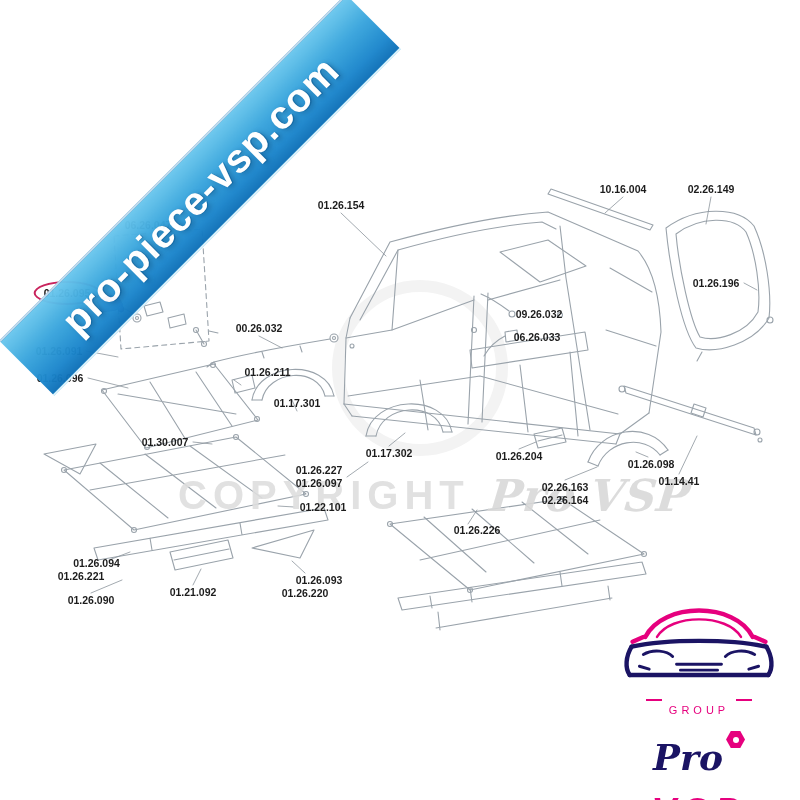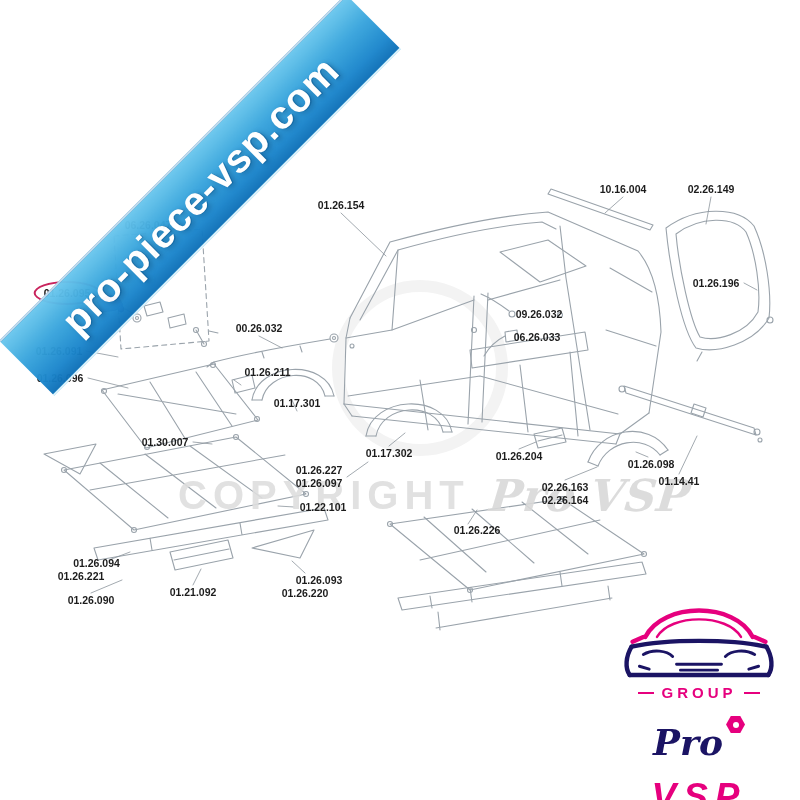--- a/index.html
+++ b/index.html
@@ -47,21 +47,21 @@
     font-family:"DejaVu Serif", serif; font-style:italic; font-weight:bold;
     font-size:44px; color:#d9d9d9; transform:skewX(-6deg);
   }
 
   
   #logo { position:absolute; left:606px; top:586px; width:186px; z-index:2; text-align:center; }
   #logo .logo-car { display:block; margin:0 auto; }
   .logo-group { display:flex; align-items:center; justify-content:center; gap:7px; margin-top:2px; }
   .logo-group .dash { display:inline-block; width:16px; height:2px; background:var(--pink,#e6007e); }
   .logo-group .group-text {
-    color:var(--pink,#e6007e); font-size:15px; font-weight:bold; letter-spacing:4px;
+    color:var(--pink,#e6007e); font-size:11px; font-weight:normal; letter-spacing:4px;margin-top:20px;
   }
   .logo-pro {
     font-family:"DejaVu Serif", serif; font-style:italic; font-weight:bold;
     font-size:36px; line-height:50px; color:var(--navy,#1b1464); margin-top:16px;
   }
   .logo-pro .hex {
     display:inline-block; width:19px; height:17px; margin-left:3px; position:relative; top:-22px;
     background:var(--pink,#e6007e);
     clip-path:polygon(25% 0, 75% 0, 100% 50%, 75% 100%, 25% 100%, 0 50%);
   }

